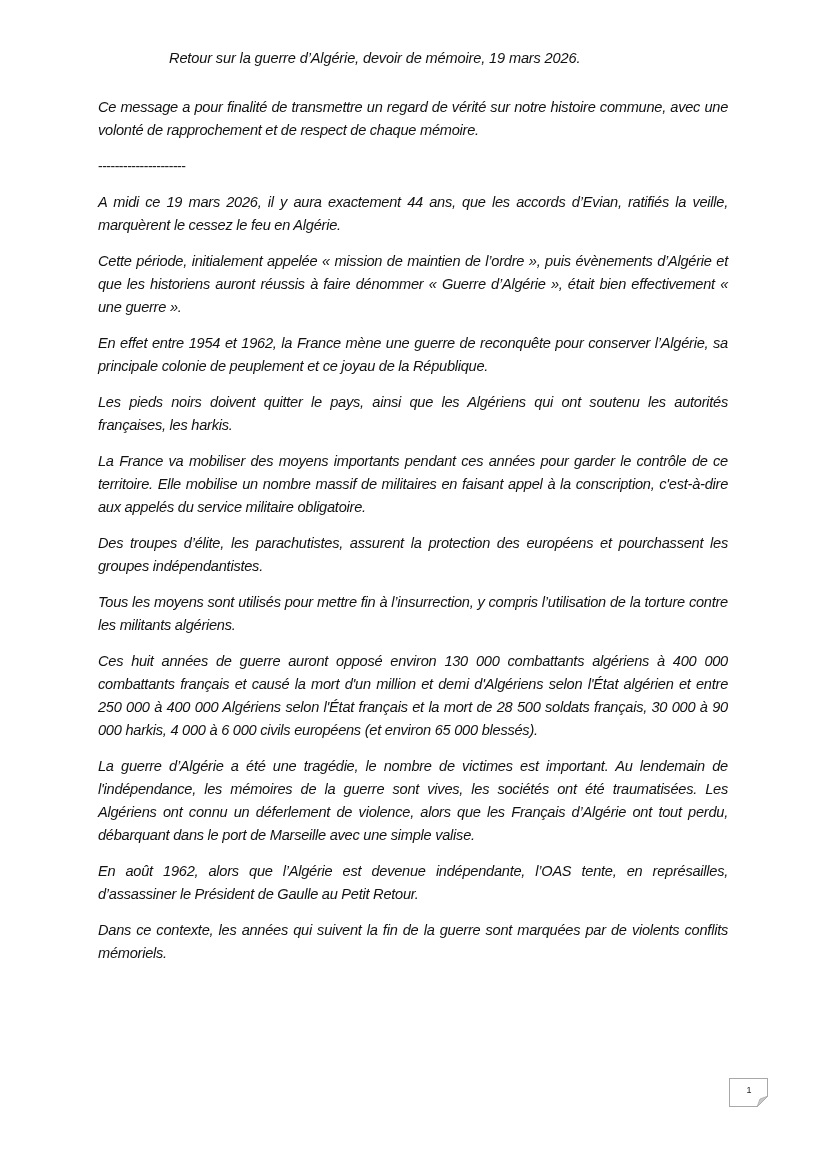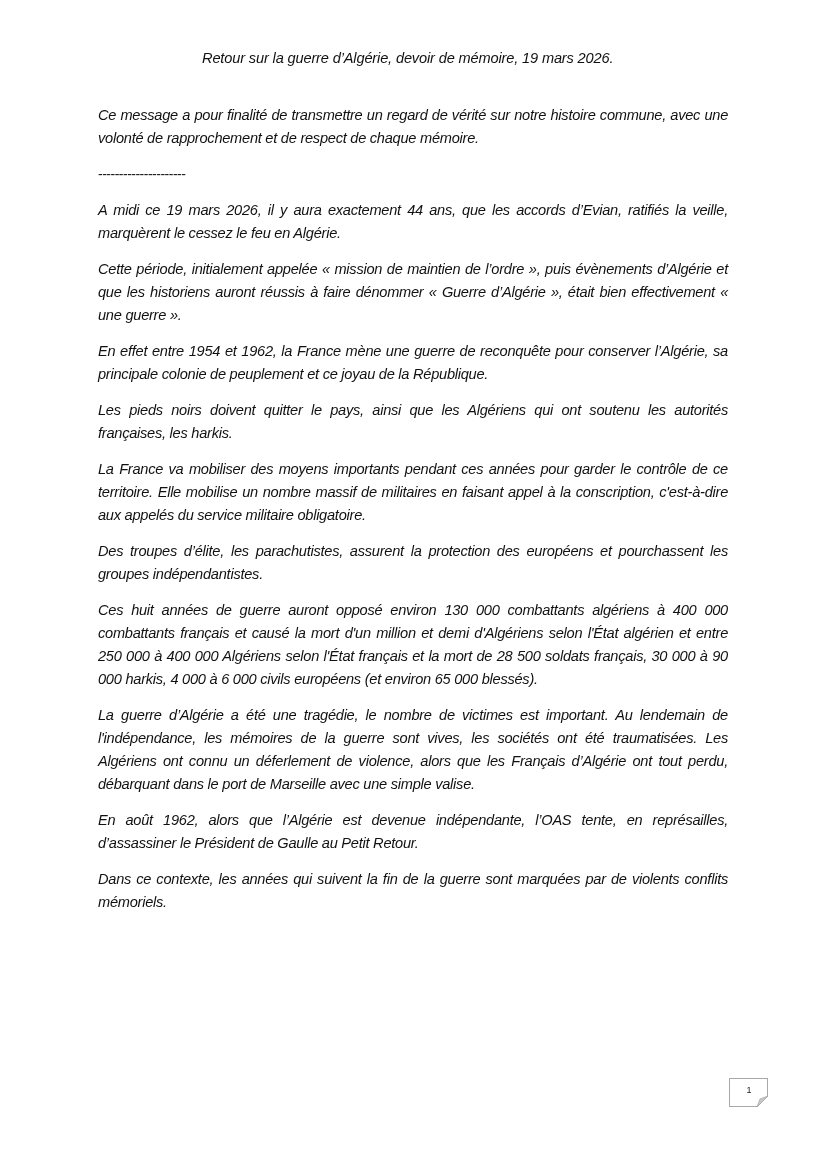--- a/index.html
+++ b/index.html
@@ -22,27 +22,26 @@
       background: #ffffff;
     }
     .title {
       position: absolute;
       left: 169px;
       top: 50px;
       font-size: 14.6px;
       font-style: italic;
       white-space: nowrap;
       letter-spacing: -0.15px;
-      margin-left: 33px;
     }
     .body-text {
       position: absolute;
       left: 98px;
       width: 630px;
-      top: 104px;
+      top: 96px;
     }
     .para {
       font-size: 14.6px;
       font-style: italic;
       line-height: 23px;
       text-align: justify;
       margin: 0 0 13px 0;
       letter-spacing: -0.25px;
     }
     .separator {
@@ -99,20 +98,21 @@
   <div class="body-text">
     <p class="para">Ce message a pour finalité de transmettre un regard de vérité sur notre histoire commune, avec une volonté de rapprochement et de respect de chaque mémoire.</p>
     <p class="separator">---------------------</p>
 
     <p class="para">A midi ce 19 mars 2026, il y aura exactement 44 ans, que les accords d’Evian, ratifiés la veille, marquèrent le cessez le feu en Algérie.</p>
     <p class="para">Cette période, initialement appelée « mission de maintien de l’ordre », puis évènements d’Algérie et que les historiens auront réussis à faire dénommer « Guerre d’Algérie », était bien effectivement « une guerre ».</p>
     <p class="para">En effet entre 1954 et 1962, la France mène une guerre de reconquête pour conserver l’Algérie, sa principale colonie de peuplement et ce joyau de la République.</p>
     <p class="para">Les pieds noirs doivent quitter le pays, ainsi que les Algériens qui ont soutenu les autorités françaises, les harkis.</p>
     <p class="para">La France va mobiliser des moyens importants pendant ces années pour garder le contrôle de ce territoire. Elle mobilise un nombre massif de militaires en faisant appel à la conscription, c'est-à-dire aux appelés du service militaire obligatoire.</p>
     <p class="para">Des troupes d’élite, les parachutistes, assurent la protection des européens et pourchassent les groupes indépendantistes.</p>
+    <p class="para">Tous les moyens sont utilisés pour mettre fin à l’insurrection, y compris l’utilisation de la torture contre les militants algériens.</p>
     <p class="para">Ces huit années de guerre auront opposé environ 130 000 combattants algériens à 400 000 combattants français et causé la mort d'un million et demi d'Algériens selon l'État algérien et entre 250 000 à 400 000 Algériens selon l'État français et la mort de 28 500 soldats français, 30 000 à 90 000 harkis, 4 000 à 6 000 civils européens (et environ 65 000 blessés).</p>
     <p class="para">La guerre d’Algérie a été une tragédie, le nombre de victimes est important. Au lendemain de l'indépendance, les mémoires de la guerre sont vives, les sociétés ont été traumatisées. Les Algériens ont connu un déferlement de violence, alors que les Français d’Algérie ont tout perdu, débarquant dans le port de Marseille avec une simple valise.</p>
     <p class="para">En août 1962, alors que l’Algérie est devenue indépendante, l’OAS tente, en représailles, d’assassiner le Président de Gaulle au Petit Retour.</p>
     <p class="para">Dans ce contexte, les années qui suivent la fin de la guerre sont marquées par de violents conflits mémoriels.</p>
   </div>
 
   <div class="page-number-box">
     <span class="edge-right"></span>
     <span class="edge-bottom"></span>
     <svg class="fold" viewBox="0 0 11 11" width="11" height="11">

